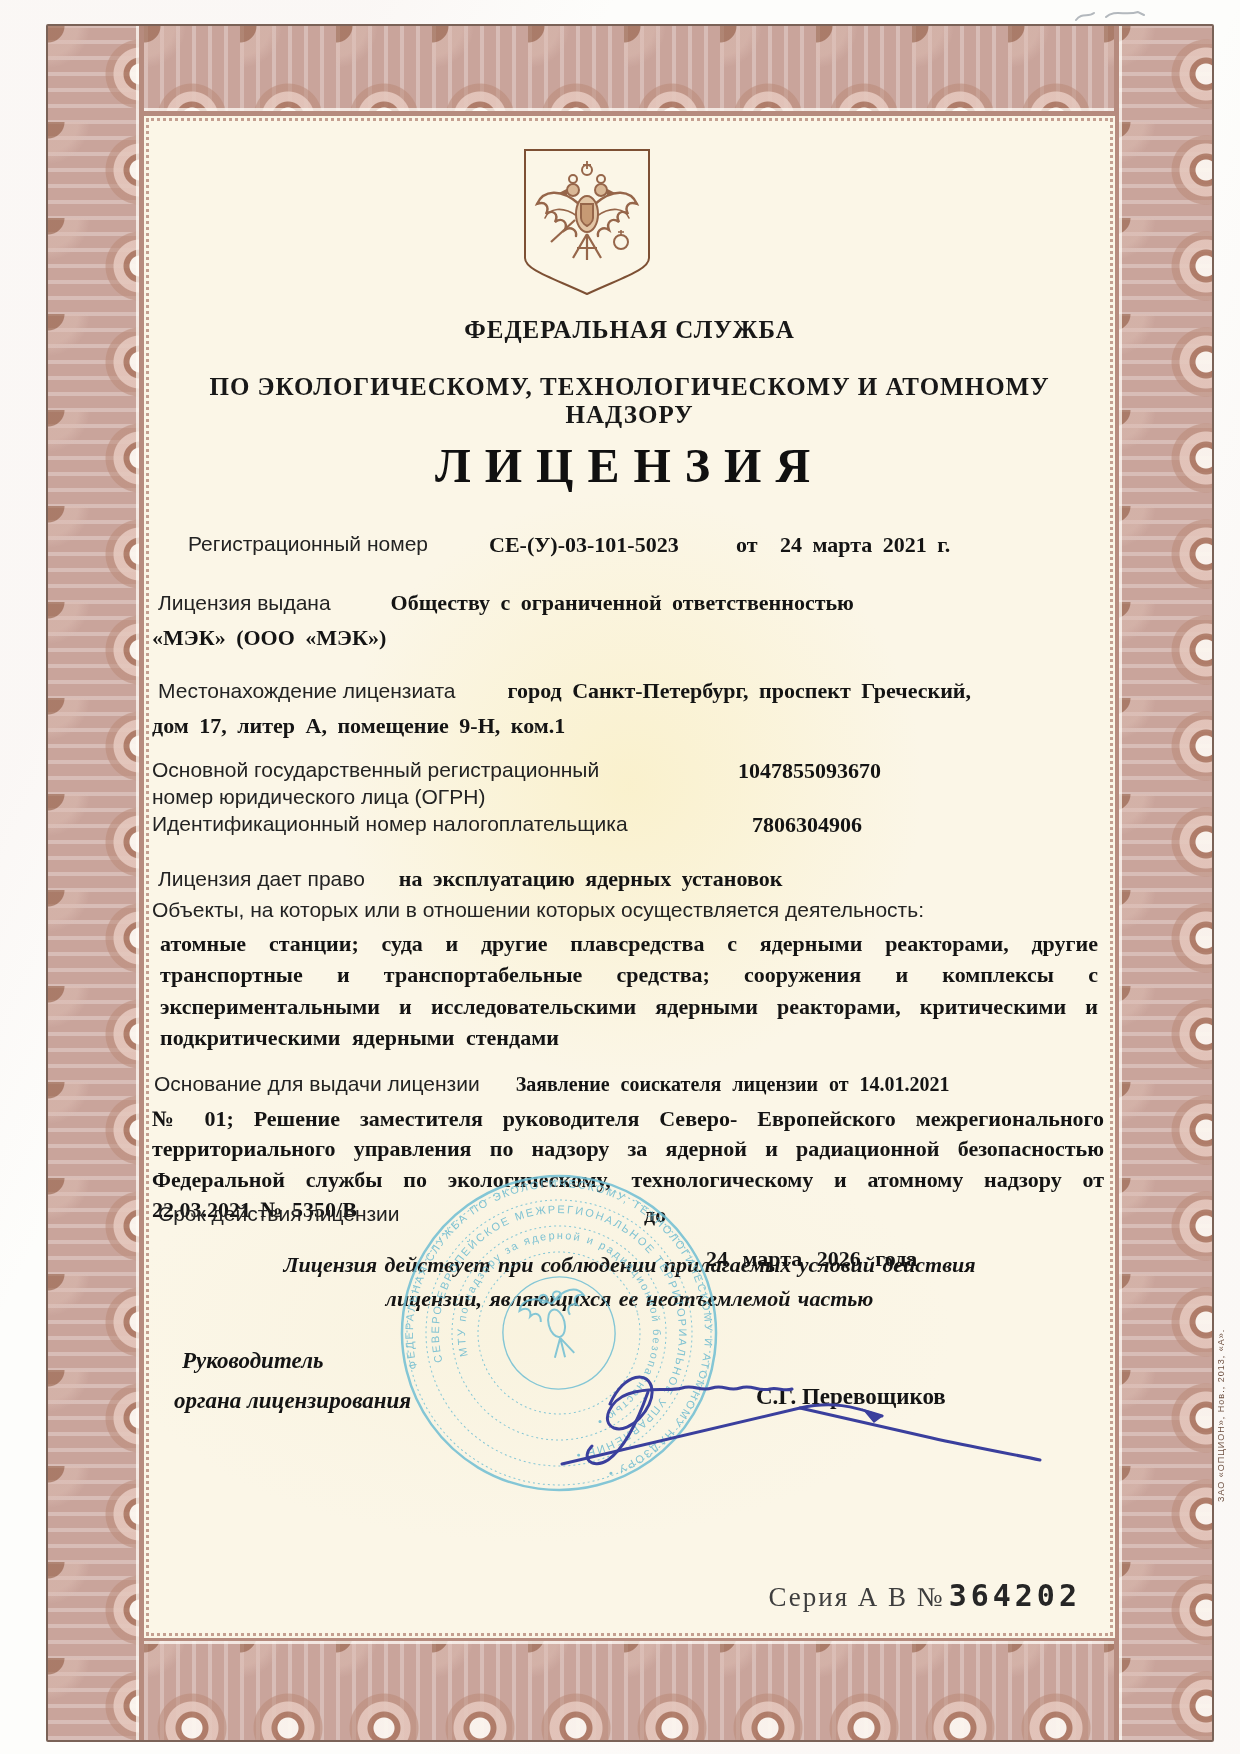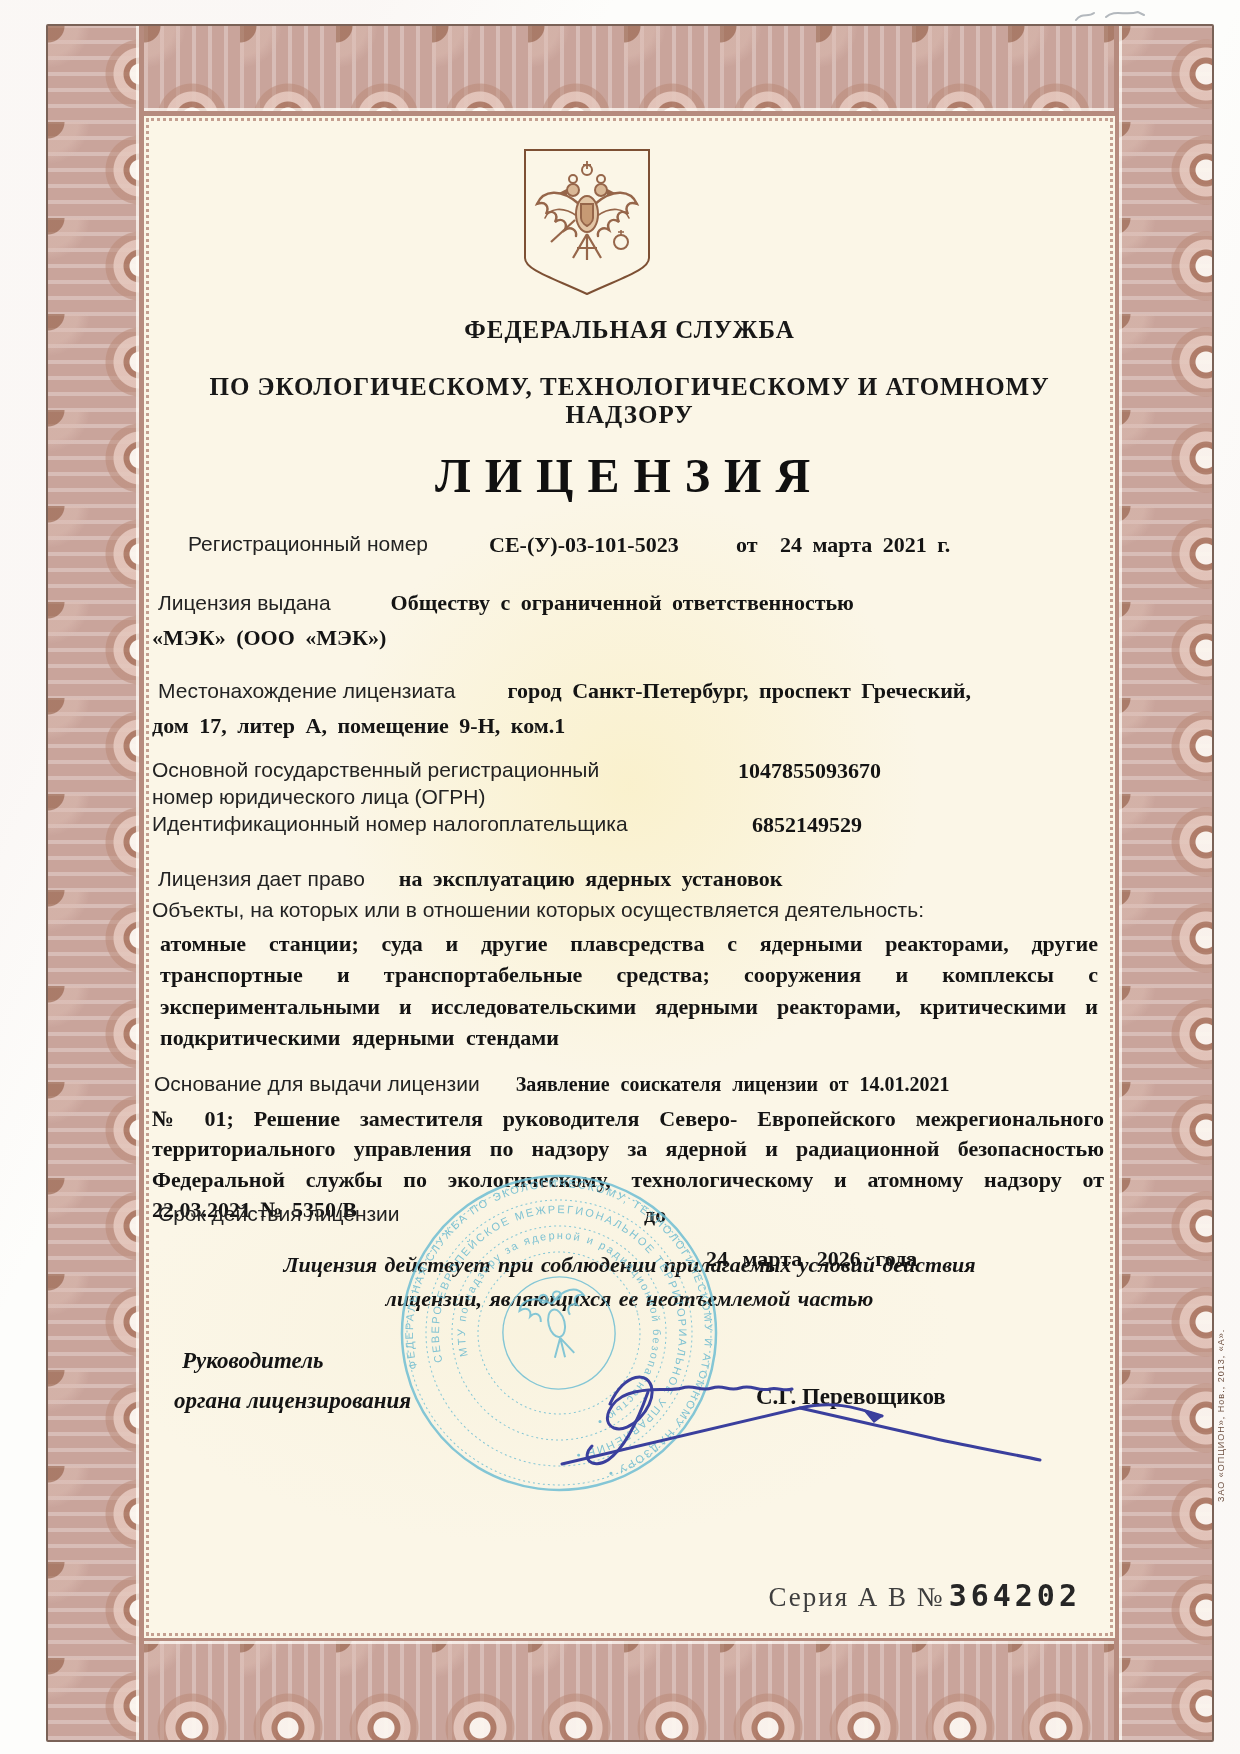--- a/index.html
+++ b/index.html
@@ -113,21 +113,21 @@
 
         <path d="M54,74 L30,96" stroke-width="2.2"></path>
         <circle cx="100" cy="96" r="7" fill="none"></circle>
         <path d="M100,89 v-5 M97,86 h6" stroke-width="1.6"></path>
       </g>
     </svg>
 
     <div class="abs center agency" style="top:200px;">ФЕДЕРАЛЬНАЯ СЛУЖБА</div>
     <div class="abs center agency" style="top:236px;margin-top:21px;">ПО ЭКОЛОГИЧЕСКОМУ, ТЕХНОЛОГИЧЕСКОМУ И АТОМНОМУ НАДЗОРУ</div>
 
-    <div class="abs center doc-title" style="top:332px;">ЛИЦЕНЗИЯ</div>
+    <div class="abs center doc-title" style="top:322px;">ЛИЦЕНЗИЯ</div>
 
     <div class="abs" style="top:416px; left:0; right:0; height:30px;text-align:right;">
       <span class="abs sans lbl" style="left:44px;">Регистрационный номер</span>
       <span class="abs serifb val" style="left:345px;">СЕ-(У)-03-101-5023</span>
       <span class="abs serifb val" style="left:592px;">от</span>
       <span class="abs serifb val" style="left:636px;">24 марта 2021 г.</span>
     </div>
 
     <div class="abs" style="top:470px; left:14px; width:940px; line-height:33px;">
       <span class="sans lbl">Лицензия  выдана</span>
@@ -143,21 +143,21 @@
       <span class="serifb val">город  Санкт-Петербург,  проспект  Греческий,</span>
       <br>
       <span class="serifb val" style="margin-left:-6px;">дом 17, литер А, помещение 9-Н, ком.1</span>
     </div>
 
     <div class="abs" style="top:640px; left:8px; width:945px;">
       <div class="sans lbl" style="line-height:27px;">Основной государственный регистрационный</div>
       <div class="sans lbl" style="line-height:27px;">номер юридического лица (ОГРН)</div>
       <div class="sans lbl" style="line-height:27px;">Идентификационный номер налогоплательщика</div>
       <span class="abs serifb val" style="left:586px; top:2px;">1047855093670</span>
-      <span class="abs serifb val" style="left:600px; top:56px;">6852149529</span>
+      <span class="abs serifb val" style="left:600px; top:56px;">7806304906</span>
     </div>
 
     <div class="abs" style="top:750px; left:14px; width:945px;">
       <span class="sans lbl">Лицензия дает право</span>
       <span style="display:inline-block; width:26px;"></span>
       <span class="serifb val">на эксплуатацию  ядерных установок</span>
     </div>
 
     <div class="abs sans lbl" style="top:782px; left:8px; width:950px;">Объекты, на которых или в отношении которых осуществляется деятельность:</div>
     <div class="abs serifb val just" style="top:812px; left:16px; width:938px;">атомные станции; суда и другие плавсредства с ядерными реакторами, другие транспортные и транспортабельные средства; сооружения и комплексы с экспериментальными и исследовательскими ядерными реакторами, критическими и подкритическими ядерными стендами</div>

